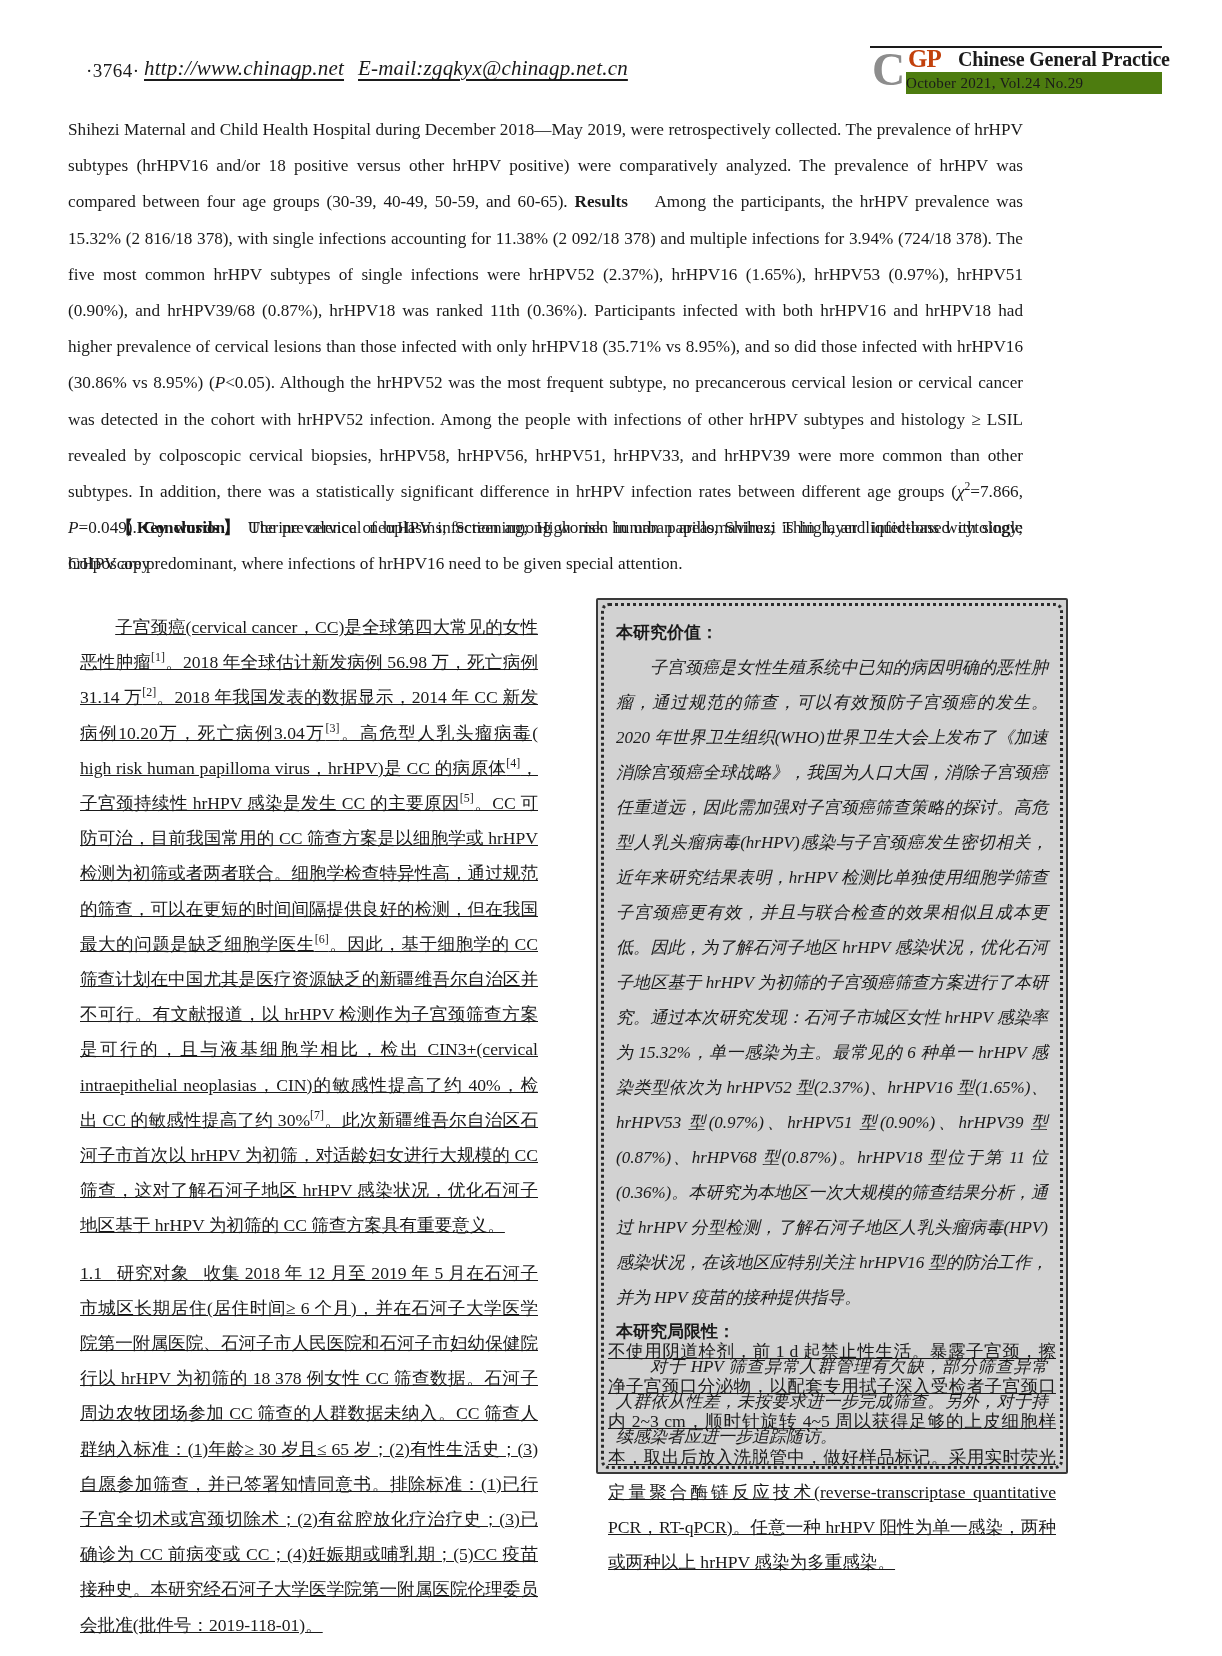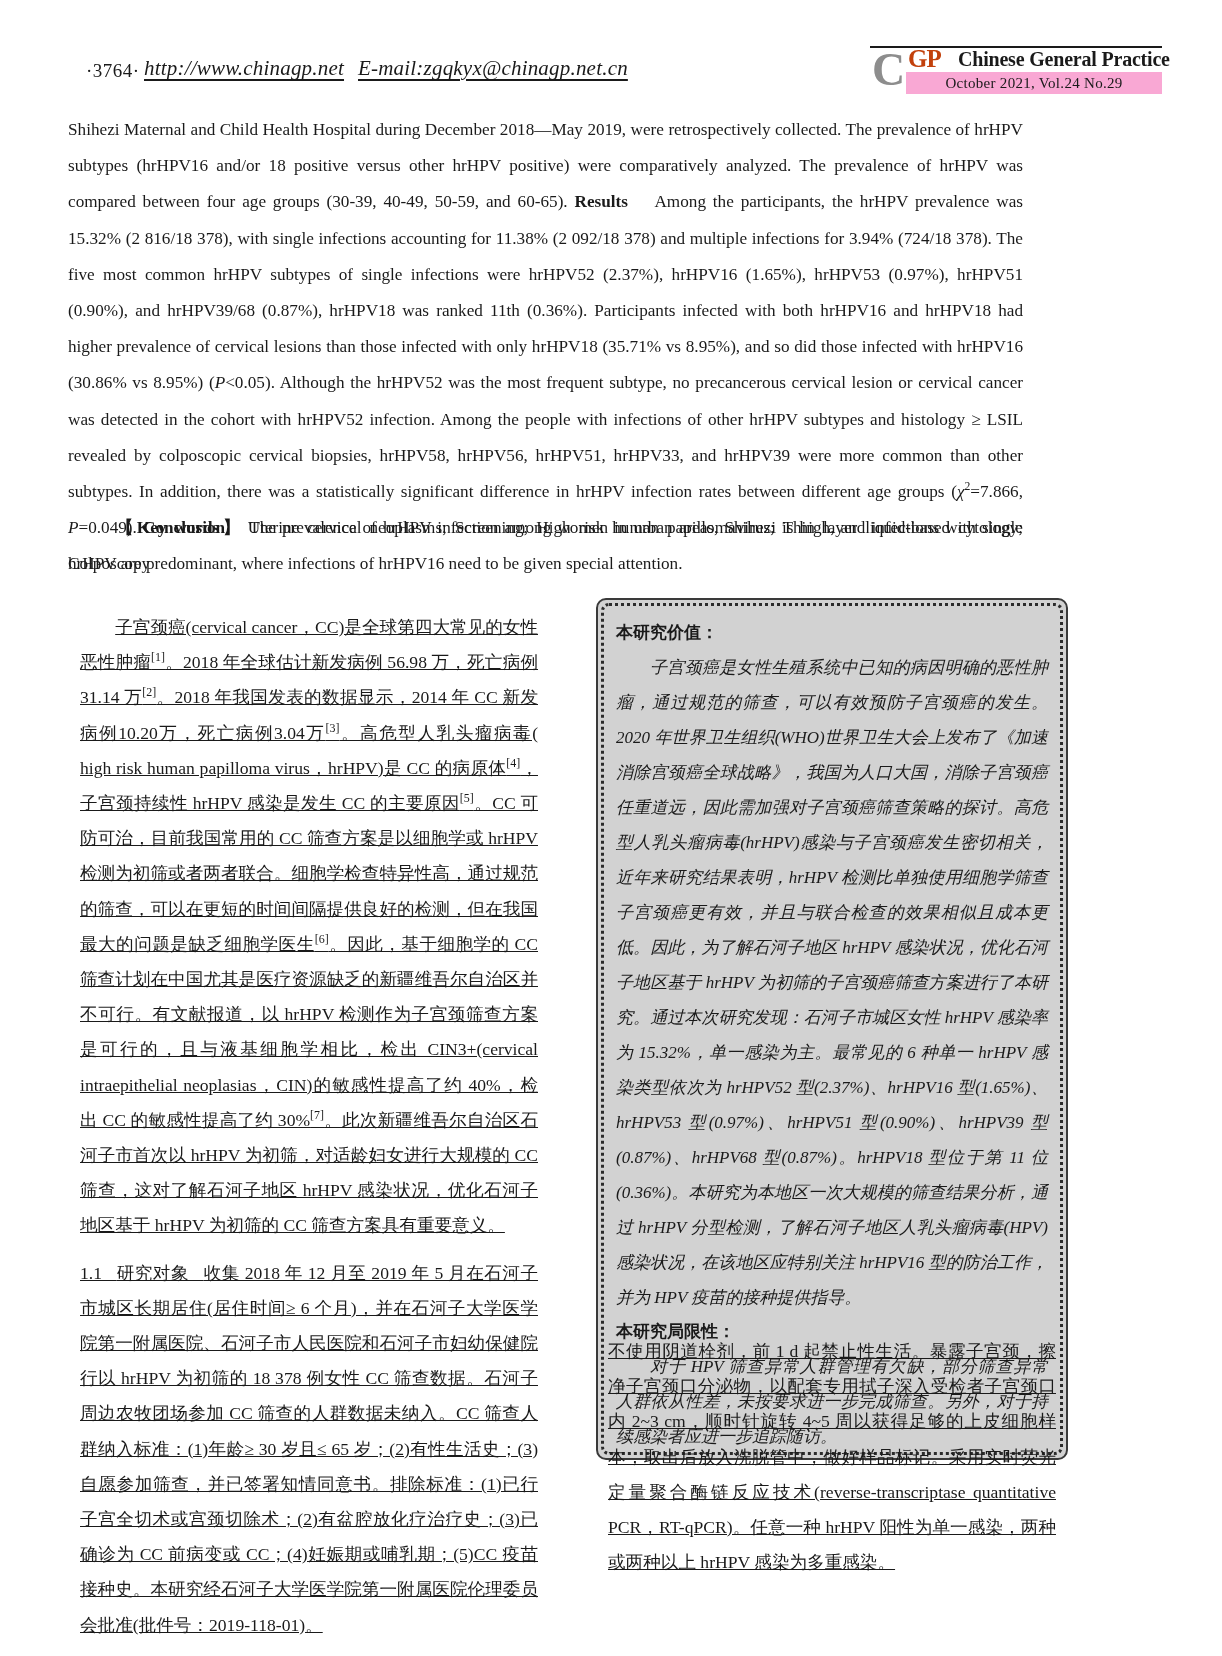--- a/index.html
+++ b/index.html
@@ -88,24 +88,23 @@
     line-height: 24px;
     white-space: nowrap;
     letter-spacing: -0.2px;
   }
   .badge-issue {
     position: absolute;
     left: 36px;
     right: 0;
     top: 26px;
     height: 22px;
-    background: #f9a8d4;
+    background: #4d7c0f;
     font-size: 15px;
     line-height: 22px;
-    text-align: center;
     white-space: nowrap;
     letter-spacing: 0.3px;
   }
 
   
   .abstract-en {
     position: absolute;
     top: 112px;
     left: 68px;
     width: 955px;
@@ -169,22 +168,22 @@
     font-size: 17px;
     line-height: 35.2px;
   }
   .sec-head .num { margin-right: 14px; }
 
   
   .value-box {
     position: relative;
     background: #d2d2d2;
     border: 2px solid #3a3a3a;
-    border-radius: 10px;
-    padding: 16px 18px 4px 18px;
+    border-radius: 2px;
+    padding: 16px 18px 18px 18px;
     box-sizing: border-box;
     font-size: 17px;
     line-height: 35.0px;
     font-family: "Liberation Serif", "DejaVu Serif", serif;
   }
   .value-box::before {
     content: "";
     position: absolute;
     left: 3px; right: 3px; top: 3px; bottom: 3px;
     border: 3px dotted #2b2b2b;

